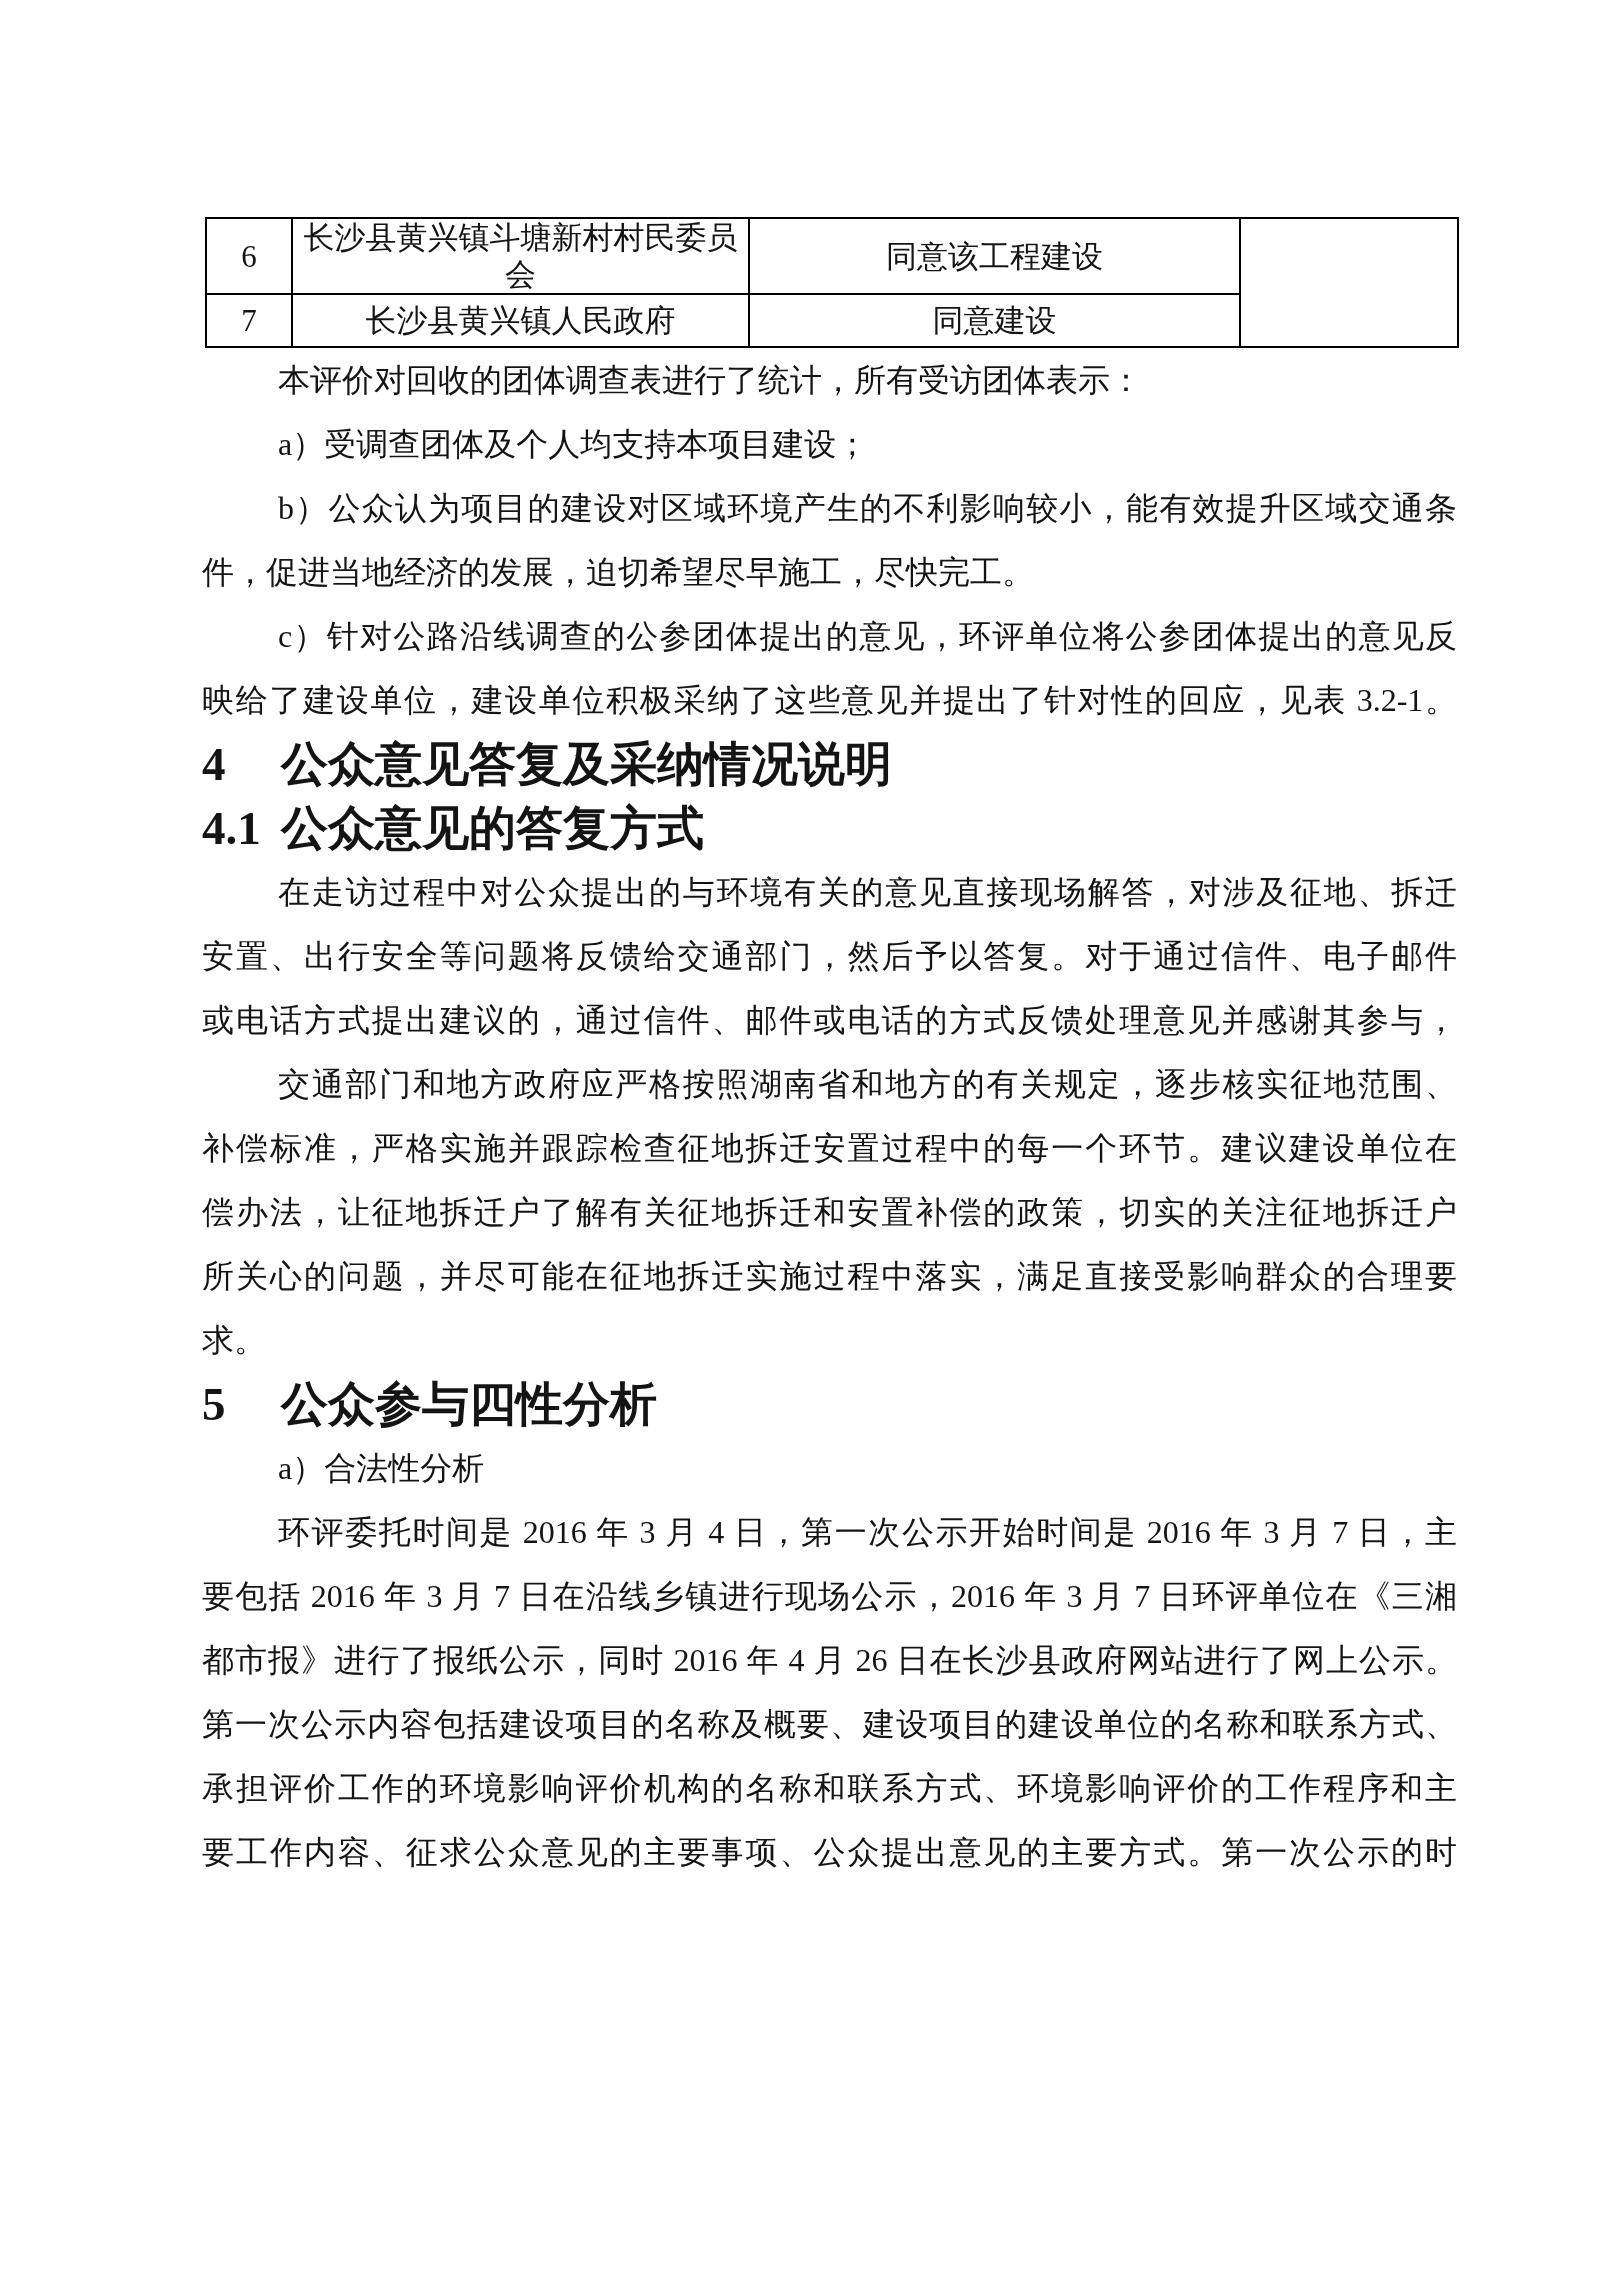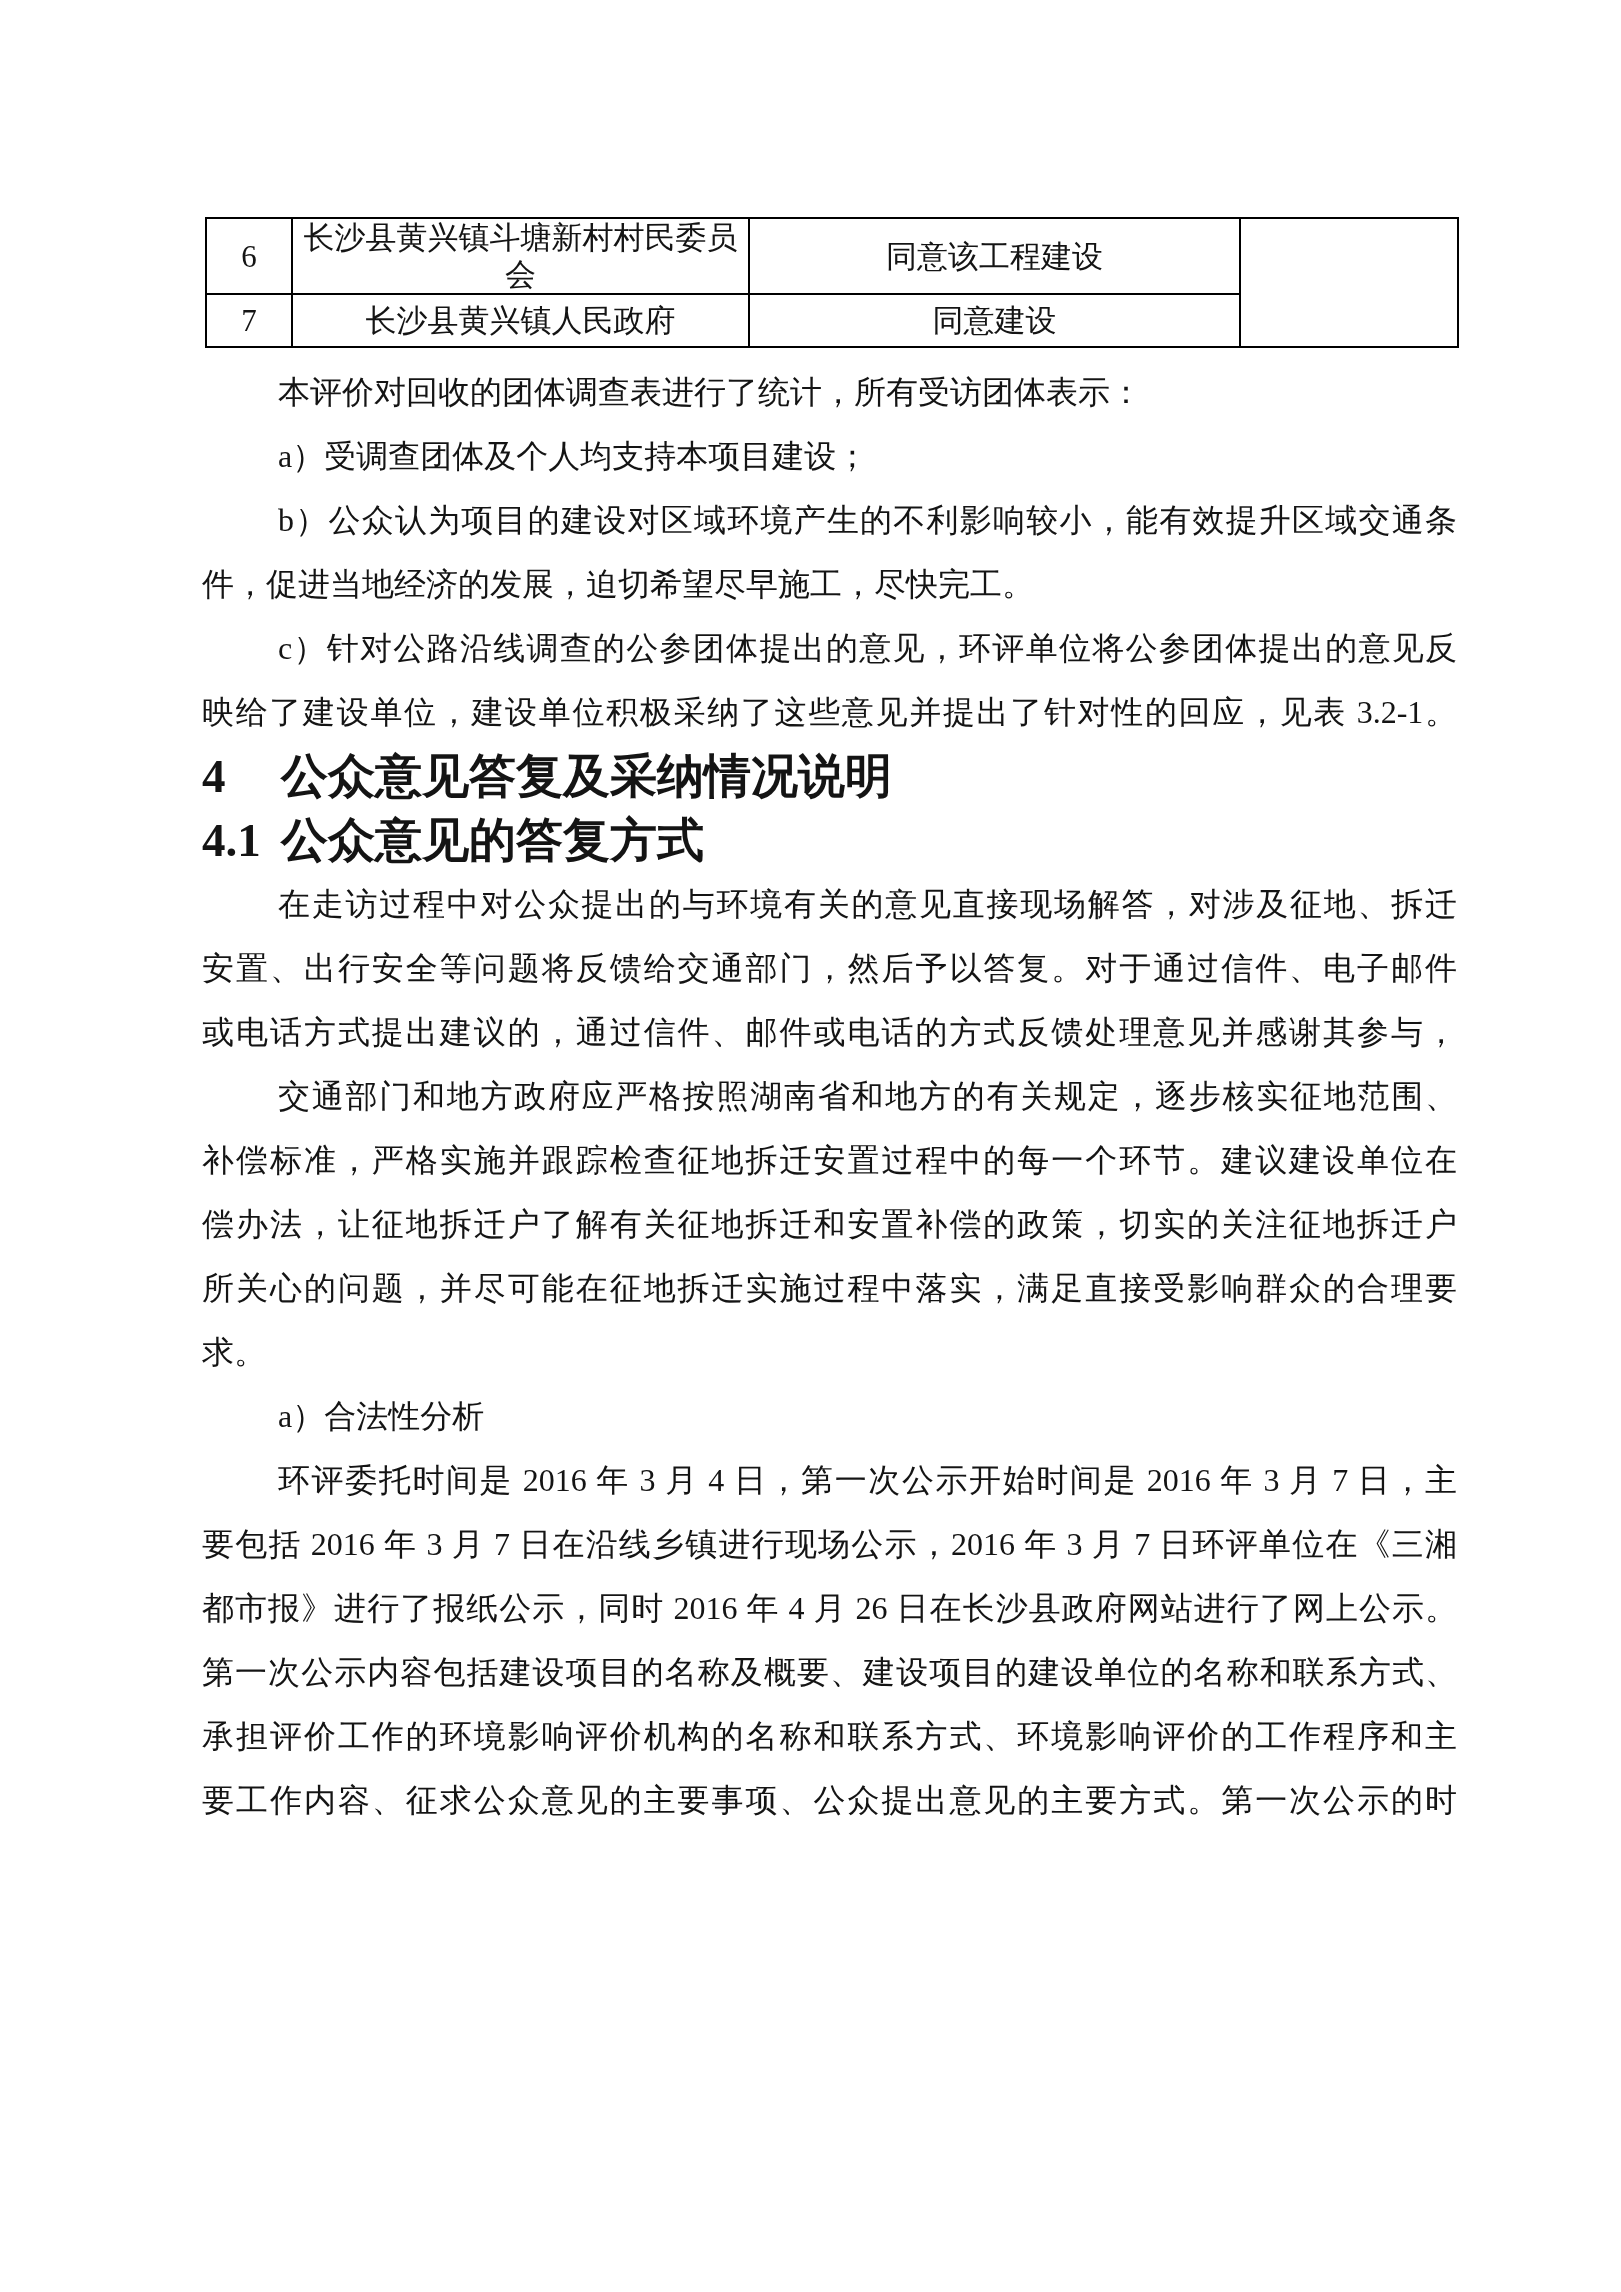--- a/index.html
+++ b/index.html
@@ -38,21 +38,20 @@
   col.c-num { width: 86px; }
   col.c-org { width: 457px; }
   col.c-opinion { width: 491px; }
   col.c-remark { width: 218px; }
 
   
   .content {
     position: absolute; left: 202px; top: 348px;
     width: 1255px;
     font-size: 32px;
-    margin-top: 12px;
   }
   .line {
     height: 64px;
     line-height: 64px;
     text-align: left;
   }
   .line.ind { padding-left: 76px; }
   .line.j {
     text-align: justify;
     text-align-last: justify;
@@ -115,20 +114,23 @@
     <div class="line j">安置、出行安全等问题将反馈给交通部门，然后予以答复。对于通过信件、电子邮件</div>
     <div class="line j">或电话方式提出建议的，通过信件、邮件或电话的方式反馈处理意见并感谢其参与，</div>
 
 
     <div class="line ind j">交通部门和地方政府应严格按照湖南省和地方的有关规定，逐步核实征地范围、</div>
     <div class="line j">补偿标准，严格实施并跟踪检查征地拆迁安置过程中的每一个环节。建议建设单位在</div>
     <div class="line j">偿办法，让征地拆迁户了解有关征地拆迁和安置补偿的政策，切实的关注征地拆迁户</div>
     <div class="line j">所关心的问题，并尽可能在征地拆迁实施过程中落实，满足直接受影响群众的合理要</div>
     <div class="line">求。</div>
 
+    <div class="line heading">
+      <span class="num">5</span><span class="lbl">公众参与四性分析</span>
+    </div>
 
     <div class="line ind">a）合法性分析</div>
     <div class="line ind j">环评委托时间是 2016 年 3 月 4 日，第一次公示开始时间是 2016 年 3 月 7 日，主</div>
     <div class="line j">要包括 2016 年 3 月 7 日在沿线乡镇进行现场公示，2016 年 3 月 7 日环评单位在《三湘</div>
     <div class="line j">都市报》进行了报纸公示，同时 2016 年 4 月 26 日在长沙县政府网站进行了网上公示。</div>
     <div class="line j">第一次公示内容包括建设项目的名称及概要、建设项目的建设单位的名称和联系方式、</div>
     <div class="line j">承担评价工作的环境影响评价机构的名称和联系方式、环境影响评价的工作程序和主</div>
     <div class="line j">要工作内容、征求公众意见的主要事项、公众提出意见的主要方式。第一次公示的时</div>
   </div>
 

